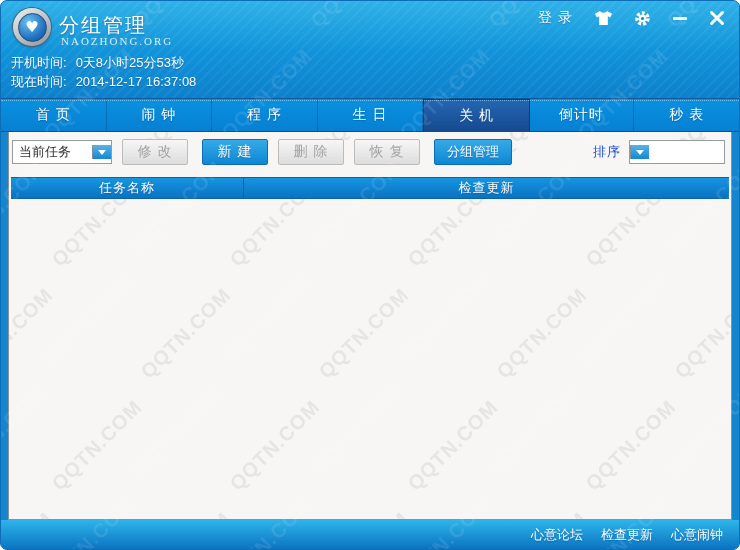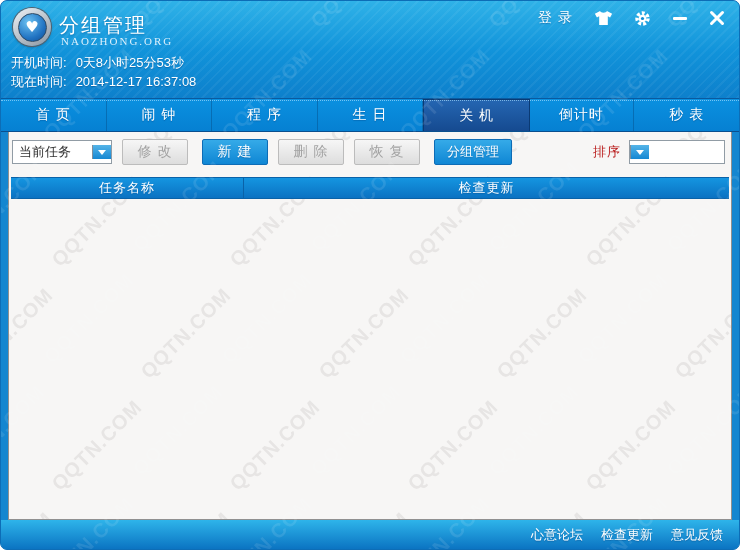--- a/index.html
+++ b/index.html
@@ -65,21 +65,21 @@
   .tri-down{ width:0; height:0; border:4px solid transparent; border-top:5px solid #ffffff; margin-top:5px;}
   .btn{ height:26px; font-size:14px; letter-spacing:1px; border-radius:2px; cursor:pointer;
     display:flex; align-items:center; justify-content:center; }
   .btn-blue{ background:linear-gradient(#35aae8,#0f86d4); border:1px solid #0d6cb6; color:#ffffff;
     text-shadow:0 1px 1px rgba(0,60,120,.35);}
   .btn-new{ width:66px; margin-left:14px; }
   .btn-dis{ width:66px; margin-left:10px; background:linear-gradient(#f6f6f6,#dddddd);
     border:1px solid #bcbcbc; color:#a3a3a3; }
   .btn-group{ width:78px; margin-left:14px; font-size:13px; letter-spacing:0; }
   .sort-wrap{ margin-left:auto; display:flex; align-items:center; gap:8px; }
-  .sort-label{ color:#b91c1c; font-size:13px; letter-spacing:1px; }
+  .sort-label{ color:#1d4ed8; font-size:13px; letter-spacing:1px; }
   .table-head{ position:absolute; top:49px; left:2px; right:2px; height:22px; display:flex; z-index:2;
     background:linear-gradient(#1595e0,#0b72c2); border-top:1px solid #0a62a8; border-bottom:1px solid #0a62a8;}
   .th{ display:flex; align-items:center; justify-content:center; color:#ffffff; font-size:13px;
     letter-spacing:1px; cursor:pointer; text-shadow:0 1px 1px rgba(0,60,120,.35);}
   .th-name{ width:233px; border-right:1px solid #0a62a8; }
   .th-time{ flex:1; }
   .rows-area{ position:absolute; top:72px; left:2px; right:2px; bottom:2px; z-index:1; }
   
   .footer{
     position:absolute; bottom:0; left:0; right:0; height:29px; z-index:4;
@@ -208,21 +208,21 @@
       <div class="th th-name">任务名称</div>
       <div class="th th-time">检查更新</div>
     </div>
 
     <div class="rows-area"></div>
   </div>
 
   <div class="footer">
     <span class="footer-link">心意论坛</span>
     <span class="footer-link">检查更新</span>
-    <span class="footer-link">意见反馈</span>
+    <span class="footer-link">心意闹钟</span>
   </div>
 
   <div class="wm-layer wm-layer-chrome">
       <span class="wm" style="left: -60px; top: -30px; color: rgba(255, 255, 255, 0.1);">QQTN.COM</span>
       <span class="wm" style="left: 118px; top: -30px; color: rgba(255, 255, 255, 0.1);">QQTN.COM</span>
       <span class="wm" style="left: 296px; top: -30px; color: rgba(255, 255, 255, 0.1);">QQTN.COM</span>
       <span class="wm" style="left: 474px; top: -30px; color: rgba(255, 255, 255, 0.1);">QQTN.COM</span>
       <span class="wm" style="left: 652px; top: -30px; color: rgba(255, 255, 255, 0.1);">QQTN.COM</span>
       <span class="wm" style="left: 29px; top: 82px; color: rgba(255, 255, 255, 0.1);">QQTN.COM</span>
       <span class="wm" style="left: 207px; top: 82px; color: rgba(255, 255, 255, 0.1);">QQTN.COM</span>

